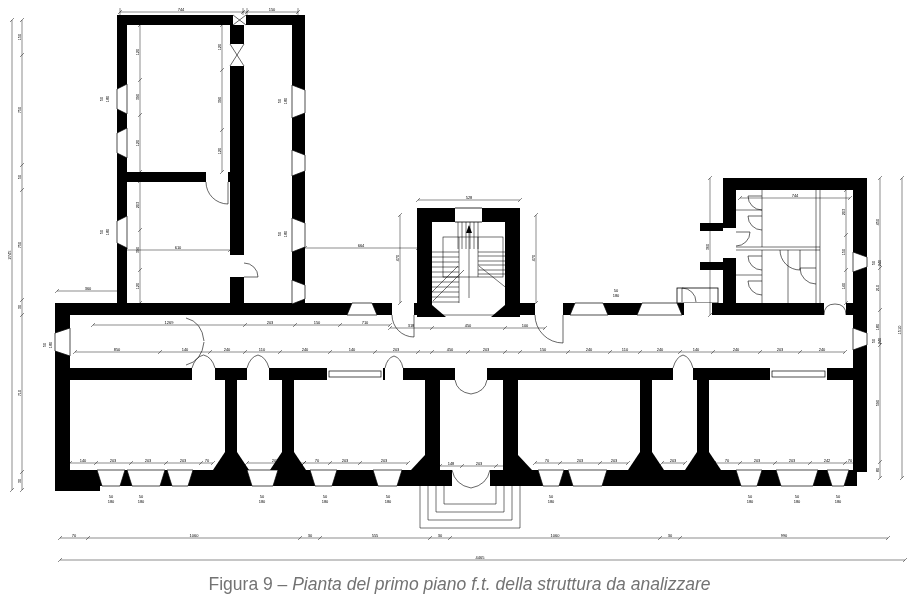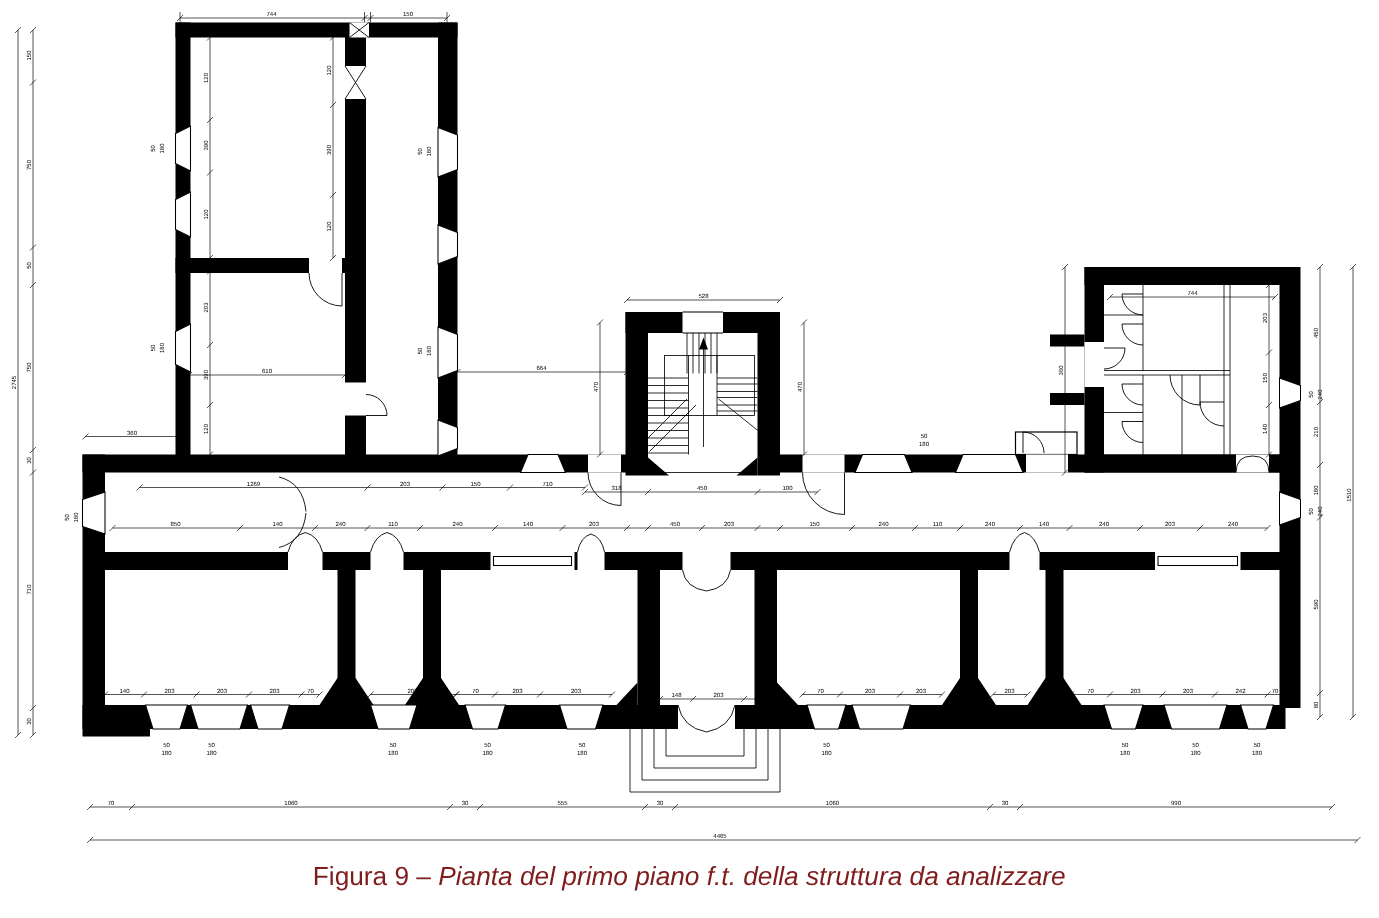--- a/index.html
+++ b/index.html
@@ -11,21 +11,21 @@
   .thin{stroke:#000;stroke-width:.8;fill:none;}
   .thin2{stroke:#000;stroke-width:.55;fill:none;}
   .wbox{fill:#fff;stroke:#000;stroke-width:.8;}
   .win{fill:#fff;stroke:#000;stroke-width:.7;}
   .wg{fill:#fff;stroke:none;}
   .wf{fill:#fff;stroke:#000;stroke-width:.7;}
   .dr{fill:none;stroke:#000;stroke-width:.6;}
   .dl{stroke:#000;stroke-width:.45;fill:none;}
   .dt{font-family:"Liberation Sans",sans-serif;font-size:4px;fill:#000;}
   .caption{position:absolute;left:0;top:574px;width:919px;text-align:center;
-           font-size:17.5px;color:#7f1d1d;}
+           font-size:17.5px;color:#737373;}
   .caption em{font-style:italic;}
 </style>
 </head>
 <body>
 
 <div class="page">
   <div class="sheet">
     <svg viewBox="0 0 919 568" width="919" height="568">
 
       <g>

